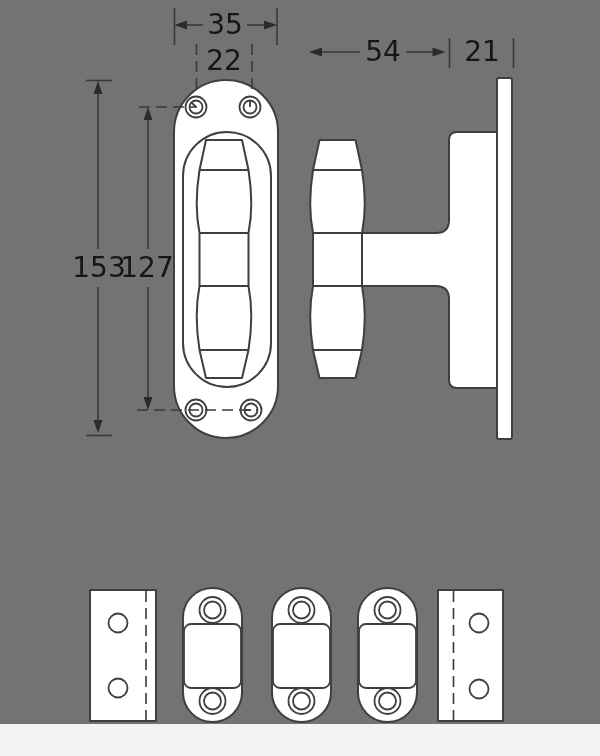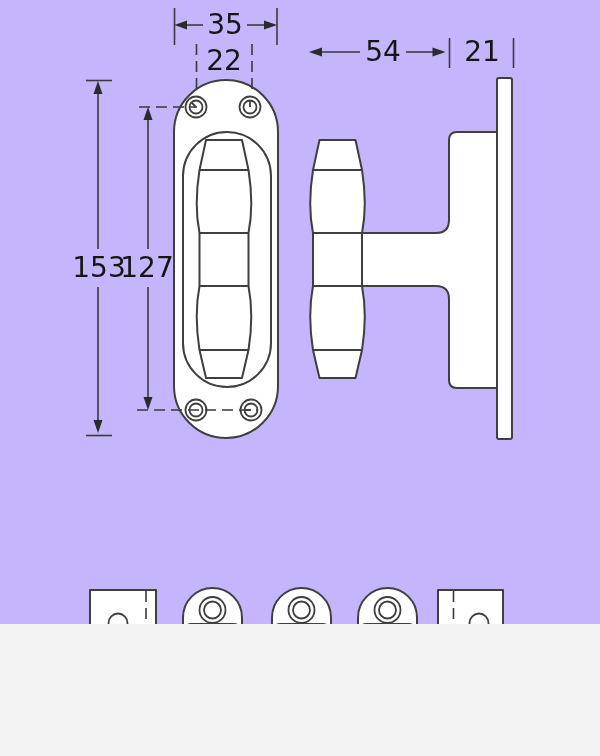--- a/index.html
+++ b/index.html
@@ -1,19 +1,19 @@
 <!DOCTYPE html>
 <html><head>
 <meta charset="utf-8">
 <style>
   html,body{margin:0;padding:0;background:#f3f3f3;}
   .canvas{
     position:relative;
-    width:600px;height:624px;
-    background:#c4b5fd;
+    width:600px;height:724px;
+    background:#737373;
     font-family:"Liberation Sans", sans-serif;
     overflow:hidden;
   }
   svg{display:block;}
   .outline{fill:#ffffff;stroke:#3f3f3f;stroke-width:2;stroke-linejoin:round;}
   .thinline{fill:none;stroke:#3f3f3f;stroke-width:1.8;stroke-linejoin:round;}
   .dim{stroke:#3a3a3a;stroke-width:1.6;fill:none;}
   .dim-dash{stroke:#3a3a3a;stroke-width:1.6;fill:none;stroke-dasharray:11 6;}
   .arrow{fill:#2b2b2b;stroke:none;}
   .dimtext{

